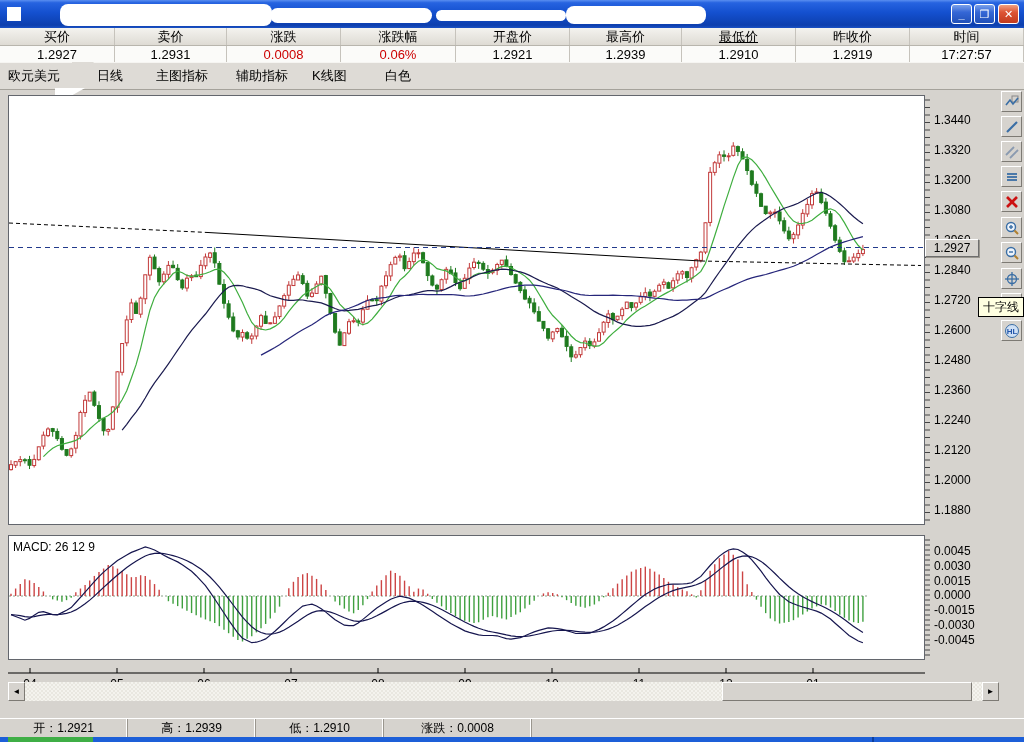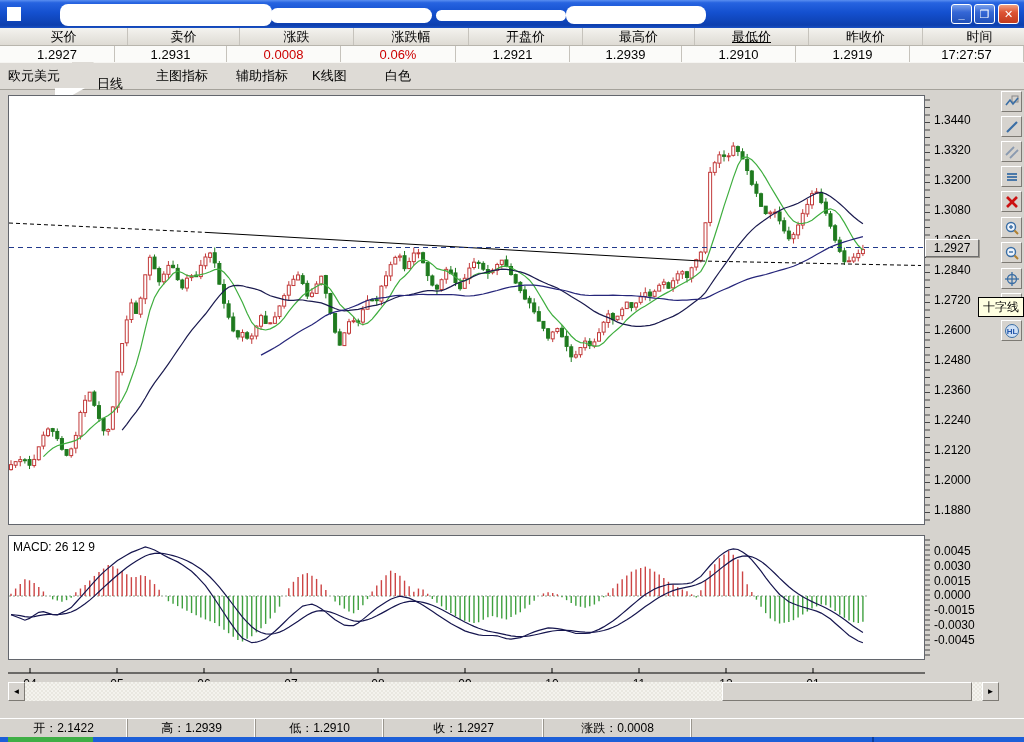--- a/index.html
+++ b/index.html
@@ -74,21 +74,21 @@
     <div class="smudge abs" style="left:60px;top:4px;width:212px;height:22px"></div>
     <div class="smudge abs" style="left:270px;top:8px;width:162px;height:15px"></div>
     <div class="smudge abs" style="left:436px;top:10px;width:130px;height:11px"></div>
     <div class="smudge abs" style="left:566px;top:6px;width:140px;height:18px"></div>
     <div class="winbtn abs" style="left:951px">_</div>
     <div class="winbtn abs" style="left:974px">❐</div>
     <div class="winbtn close abs" style="left:998px">✕</div>
   </div>
 
   <div id="quote-labels" class="abs">
-      <div class="qcell" style="width: 128px;">买价</div>
+      <div class="qcell" style="width: 115px;">买价</div>
       <div class="qcell" style="width: 112px;">卖价</div>
       <div class="qcell" style="width: 114px;">涨跌</div>
       <div class="qcell" style="width: 115px;">涨跌幅</div>
       <div class="qcell" style="width: 114px;">开盘价</div>
       <div class="qcell" style="width: 112px;">最高价</div>
       <div class="qcell" style="width: 114px; text-decoration: underline;">最低价</div>
       <div class="qcell" style="width: 114px;">昨收价</div>
       <div class="qcell" style="width: 114px;">时间</div>
     </div>
   <div id="quote-values" class="abs">
@@ -99,21 +99,21 @@
       <div class="qcell" style="width: 114px;">1.2921</div>
       <div class="qcell" style="width: 112px;">1.2939</div>
       <div class="qcell" style="width: 114px;">1.2910</div>
       <div class="qcell" style="width: 114px;">1.2919</div>
       <div class="qcell" style="width: 114px;">17:27:57</div>
     </div>
 
   <div id="tabrow" class="abs">
     <div id="symbol-tab">欧元美元</div>
     <div id="menu-items">
-        <div class="menu-item" style="left: 93px; margin-top: 8px;">日线</div>
+        <div class="menu-item" style="left: 93px;">日线</div>
         <div class="menu-item" style="left: 152px;">主图指标</div>
         <div class="menu-item" style="left: 232px;">辅助指标</div>
         <div class="menu-item" style="left: 308px;">K线图</div>
         <div class="menu-item" style="left: 381px;">白色</div>
       </div>
   </div>
   <div id="tab-slant" class="abs"></div>
   <div id="white-wedge" class="abs"></div>
 
   <div id="main-chart" class="abs panel">
@@ -893,22 +893,21 @@
       <div class="toolbtn abs" style="top: 320px;">
         <svg width="16" height="16">
           <circle cx="8" cy="8" r="6.5" fill="#cfe0f5" stroke="#3a6ea5" stroke-width="1"></circle>
           <text x="8" y="11" text-anchor="middle" font-size="8" font-weight="bold" fill="#2255aa" font-family="Liberation Sans, sans-serif">HL</text>
         </svg>
       </div>
     </div>
   <div id="tooltip" class="abs">十字线</div>
 
   <div id="statusbar" class="abs">
-      <div class="scell" style="width: 128px;">开：2.1422</div>
+      <div class="scell" style="width: 128px;">开：1.2921</div>
       <div class="scell" style="width: 128px;">高：1.2939</div>
       <div class="scell" style="width: 128px;">低：1.2910</div>
-      <div class="scell" style="width: 160px;">收：1.2927</div>
       <div class="scell" style="width: 148px;">涨跌：0.0008</div>
     </div>
   <div id="bottom-strip" class="abs"></div>
   <div id="bottom-green" class="abs"></div>
   <div id="bottom-seam" class="abs"></div>
 </div>
 
 </body></html>

